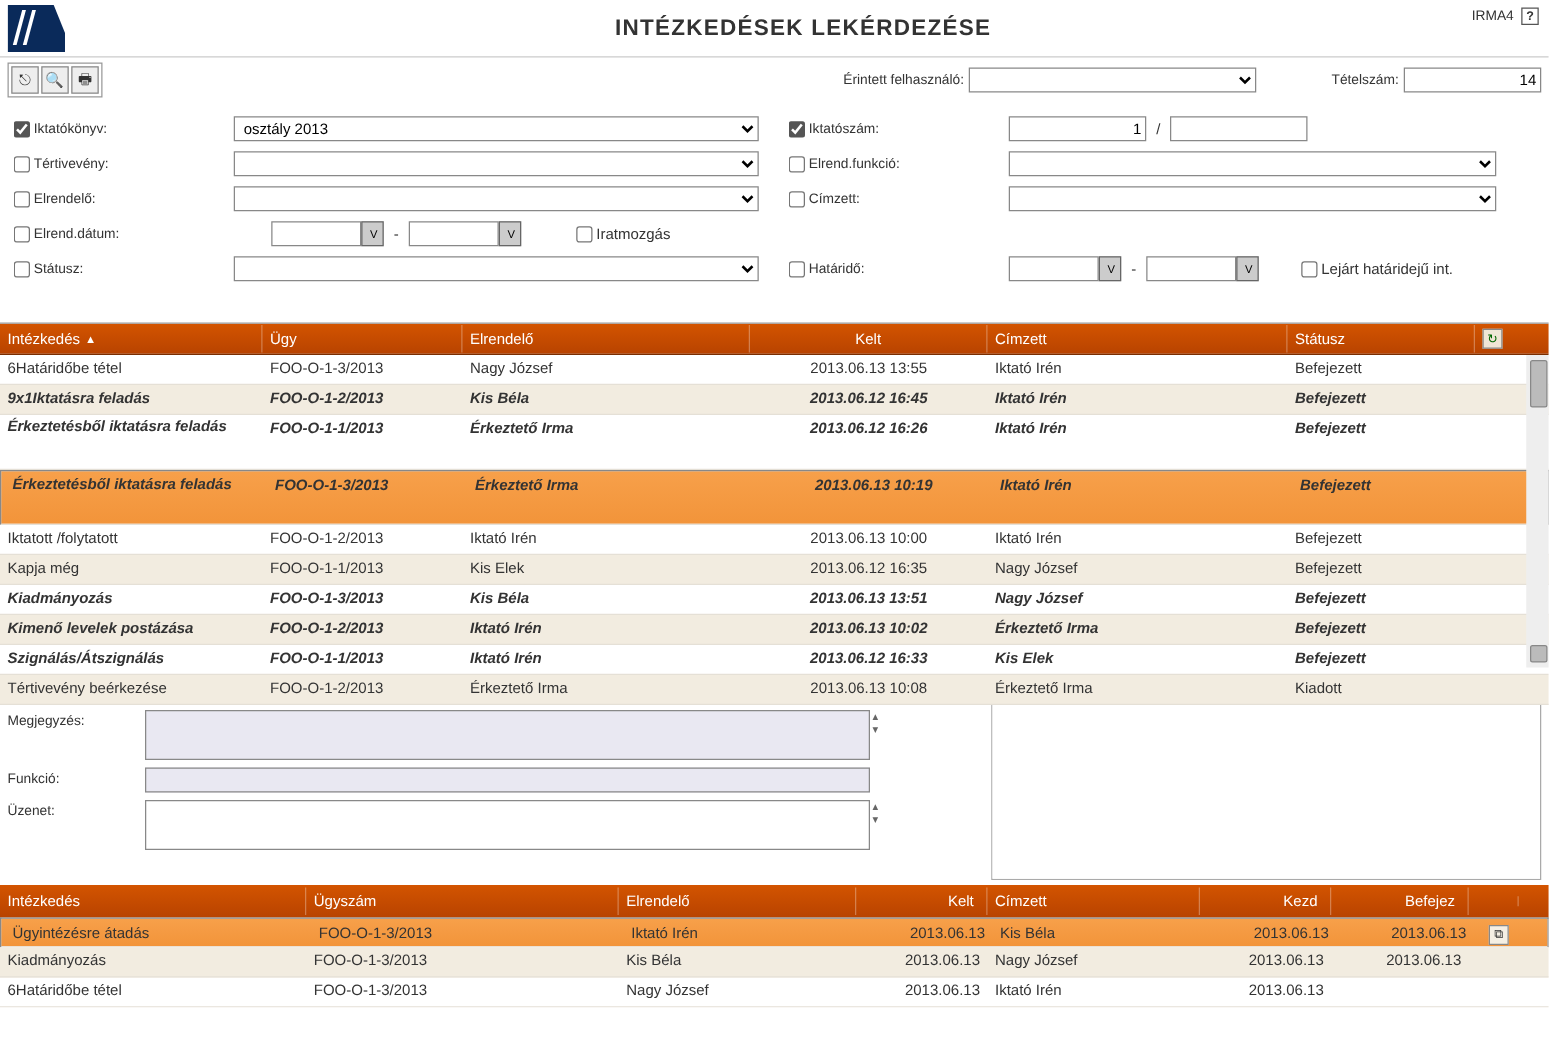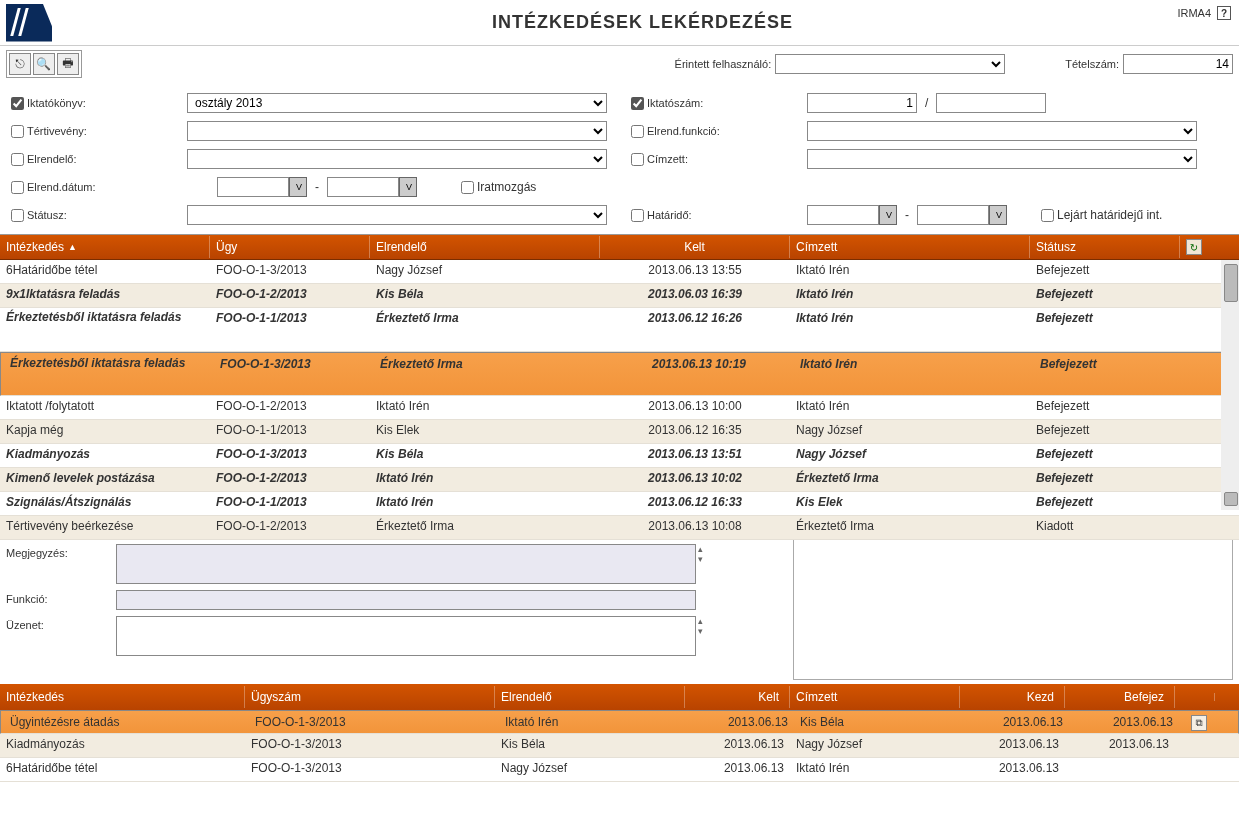--- a/index.html
+++ b/index.html
@@ -59,21 +59,21 @@
     font-size:12px; cursor:pointer;
   }
   .row-spacer { flex:1; }
   .lbl { font-size:11px; margin-right:4px; }
   .sel, .inp {
     border:1px solid #888; height:20px; font-size:12px;
     padding:1px 3px; background:#fff;
   }
   .filters {
     border:1px solid transparent;
-    padding: 6px 6px 4px 6px;
+    padding: 6px 6px 28px 6px;
   }
   .frow {
     display:flex; align-items:center; height:28px;
   }
   .fcol-l { width:620px; display:flex; align-items:center; }
   .fcol-r { flex:1; display:flex; align-items:center; }
   .chk { width:13px; height:13px; margin-right:3px; accent-color:#555;}
   .flabel { width:100px; font-size:11px; display:flex; align-items:center;}
   .sel-wide { width:420px; }
   .sel-w2 { width:390px; }
@@ -317,21 +317,21 @@
       <div class="td c3 ">Nagy József</div>
       <div class="td c4 ">2013.06.13 13:55</div>
       <div class="td c5 ">Iktató Irén</div>
       <div class="td c6 ">Befejezett</div>
       <div class="td c7"></div>
     </div>
     <div class="tr alt">
       <div class="td c1 bi">9x1Iktatásra feladás</div>
       <div class="td c2 bi">FOO-O-1-2/2013</div>
       <div class="td c3 bi">Kis Béla</div>
-      <div class="td c4 bi">2013.06.03 16:39</div>
+      <div class="td c4 bi">2013.06.12 16:45</div>
       <div class="td c5 bi">Iktató Irén</div>
       <div class="td c6 bi">Befejezett</div>
       <div class="td c7"></div>
     </div>
     <div class="tr tall">
       <div class="td c1 bi">Érkeztetésből iktatásra feladás</div>
       <div class="td c2 bi">FOO-O-1-1/2013</div>
       <div class="td c3 bi">Érkeztető Irma</div>
       <div class="td c4 bi">2013.06.12 16:26</div>
       <div class="td c5 bi">Iktató Irén</div>

